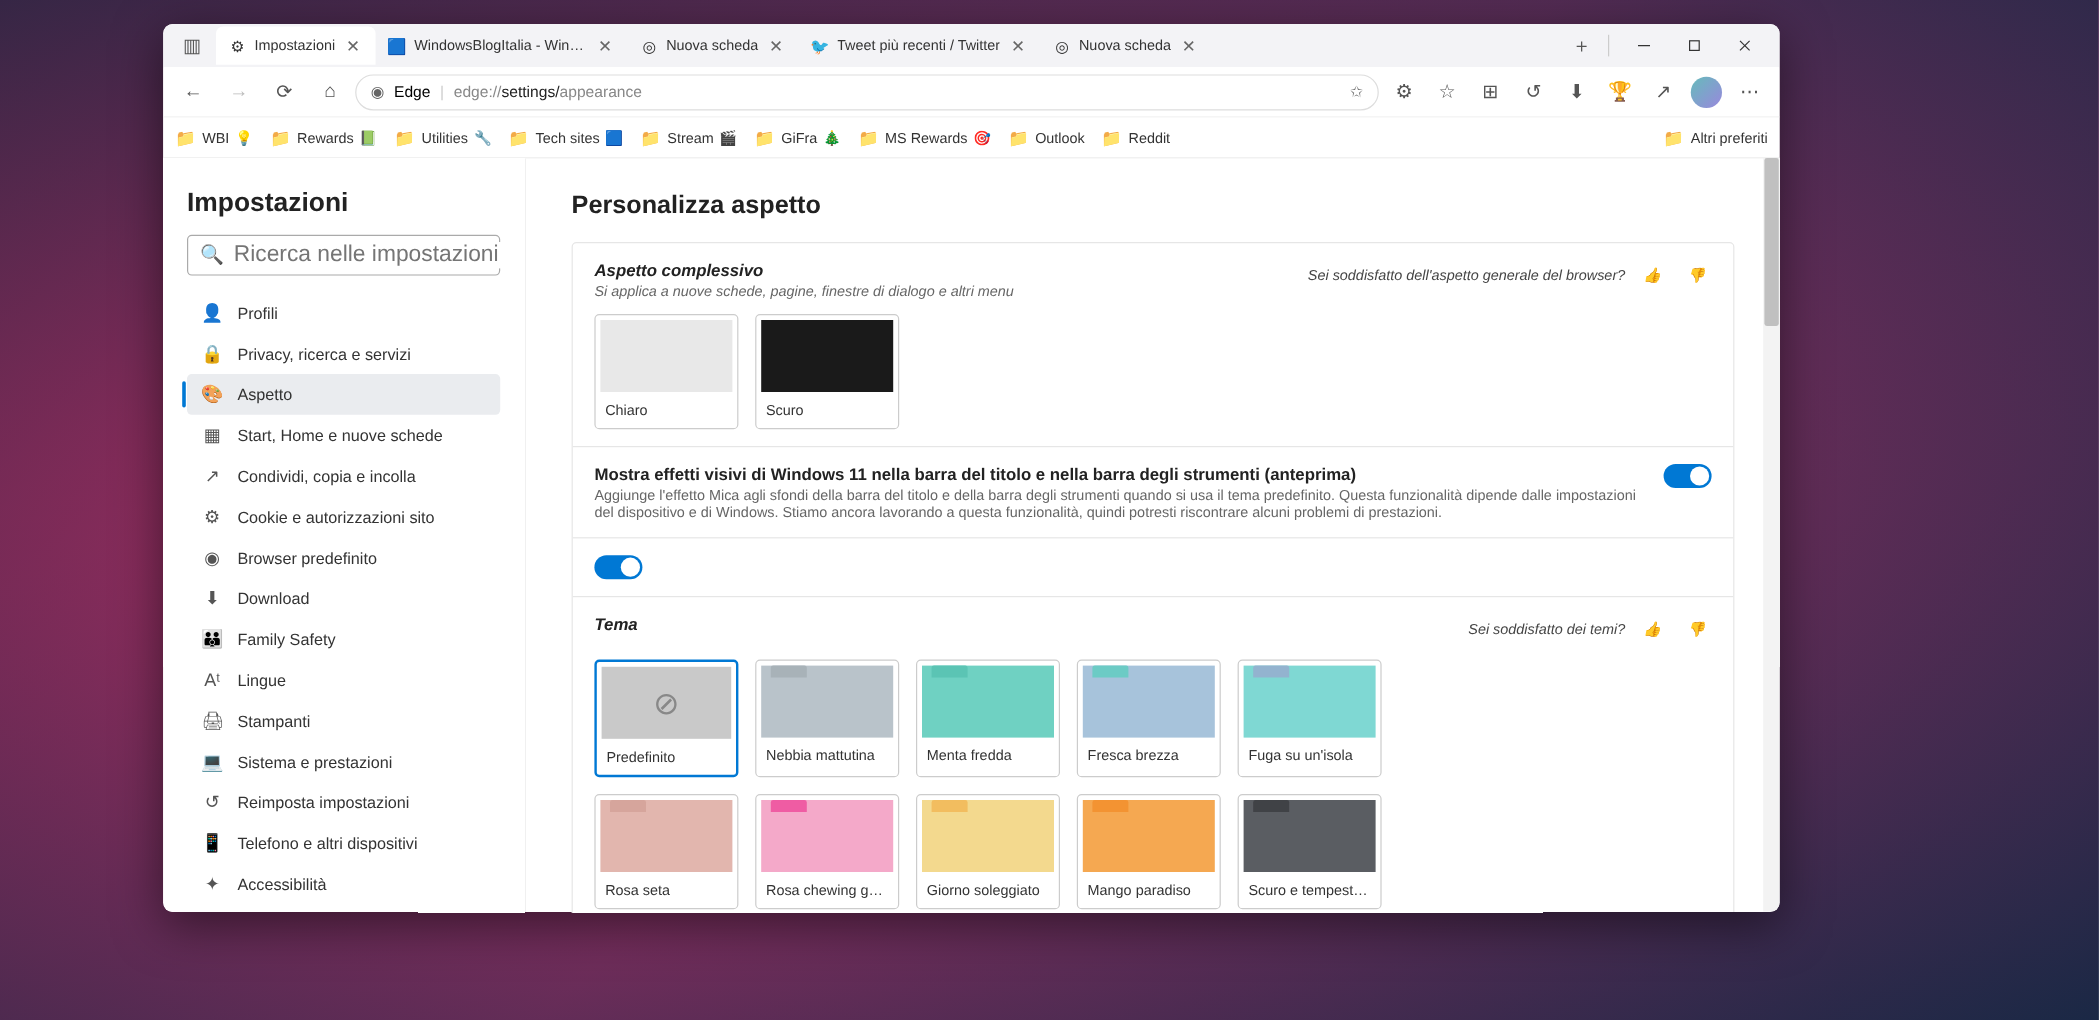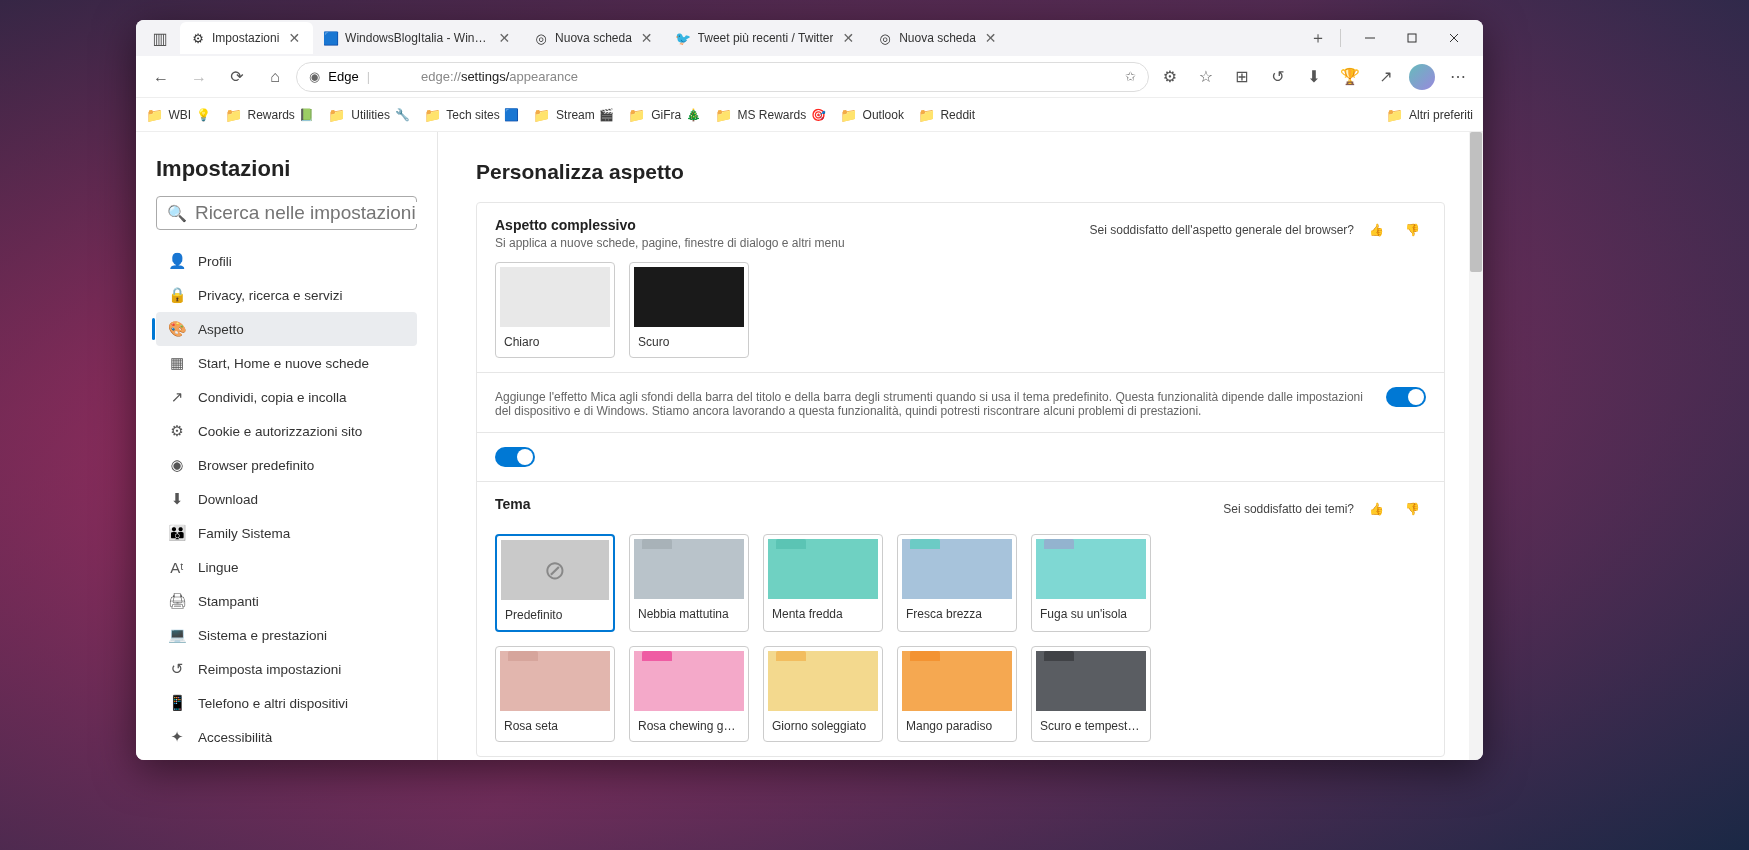--- a/index.html
+++ b/index.html
@@ -17,21 +17,21 @@
 .new-tab-btn { width: 28px; height: 28px; display: flex; align-items: center; justify-content: center; color: #555; font-size: 16px; cursor: pointer; }
 .window-controls { display: flex; margin-left: auto; }
 .wc-btn { width: 42px; height: 32px; display: flex; align-items: center; justify-content: center; color: #333; cursor: pointer; }
 .wc-btn svg { width: 12px; height: 12px; }
 .toolbar { height: 42px; background: #fff; display: flex; align-items: center; padding: 0 8px; gap: 4px; border-bottom: 1px solid #eee; }
 .tb-btn { width: 34px; height: 34px; display: flex; align-items: center; justify-content: center; color: #555; border-radius: 4px; cursor: pointer; }
 .tb-btn.disabled { color: #bbb; }
 .addr { flex: 1; height: 30px; background: #fff; border: 1px solid #ddd; border-radius: 15px; display: flex; align-items: center; padding: 0 12px; font-size: 13px; gap: 8px; }
 .addr .edge-icon { color: #666; }
 .addr .sep { color: #ccc; }
-.addr .url { color: #555; margin-left: 43px; }
+.addr .url { color: #555; }
 .addr .url .dark { color: #222; }
 .addr .star { margin-left: auto; color: #777; }
 .actions { display: flex; gap: 2px; }
 .bookmarks { height: 34px; background: #fff; display: flex; align-items: center; padding: 0 10px; gap: 14px; font-size: 12px; border-bottom: 1px solid #eee; }
 .bm { display: flex; align-items: center; gap: 5px; color: #333; cursor: pointer; }
 .bm .folder { color: #ddb553; font-size: 14px; }
 .bookmarks .other { margin-left: auto; }
 .content { flex: 1; display: flex; overflow: hidden; }
 .sidebar { width: 302px; background: #fff; padding: 24px 20px; border-right: 1px solid #e6e6e6; overflow-y: auto; }
 .sidebar h1 { font-size: 22px; font-weight: 600; margin-bottom: 14px; color: #222; }
@@ -39,21 +39,21 @@
 .search-box input { border: none; outline: none; flex: 1; font-size: 19px; }
 .nav-item { display: flex; align-items: center; gap: 12px; height: 34px; padding: 0 12px; font-size: 13.5px; color: #333; border-radius: 4px; cursor: pointer; }
 .nav-item.active { background: #eaecef; position: relative; }
 .nav-item.active::before { content: ''; position: absolute; left: -4px; top: 6px; bottom: 6px; width: 3px; background: #0078d4; border-radius: 2px; }
 .nav-item .ico { width: 18px; text-align: center; color: #555; font-size: 15px; }
 .main { flex: 1; overflow-y: auto; padding: 28px 38px; position: relative; }
 .main h2 { font-size: 21px; font-weight: 600; margin-bottom: 18px; color: #222; }
 .card { border: 1px solid #e6e6e6; border-radius: 4px; margin-bottom: 6px; background: #fff; }
 .section { padding: 14px 18px; border-bottom: 1px solid #e6e6e6; }
 .section:last-child { border-bottom: none; }
-.section-head { display: flex; align-items: flex-start; gap: 10px; }
+.section-head { display: flex; align-items: flex-start; gap: 10px; font-style: italic; }
 .section-title { font-size: 14px; font-weight: 600; color: #222; }
 .section-sub { font-size: 12px; color: #666; margin-top: 3px; }
 .feedback { margin-left: auto; font-size: 12px; color: #444; display: flex; align-items: center; gap: 10px; }
 .fb-btn { width: 26px; height: 26px; border: 1px solid transparent; border-radius: 4px; display: flex; align-items: center; justify-content: center; cursor: pointer; color: #555; }
 .theme-opts { display: flex; gap: 14px; margin-top: 12px; }
 .theme-opt { border: 1px solid #ccc; border-radius: 4px; padding: 4px; cursor: pointer; width: 120px; }
 .theme-opt.sel { border: 2px solid #0078d4; }
 .theme-opt .preview { height: 60px; background: #eee; margin-bottom: 6px; }
 .theme-opt .label { font-size: 12px; color: #333; padding: 2px 4px 4px; }
 .preview.system { background: linear-gradient(135deg, #1a1a1a 0%, #1a1a1a 50%, #e8e8e8 50%, #e8e8e8 100%); }
@@ -246,21 +246,21 @@
           <div class="nav-item">
             <span class="ico">◉</span>
             <span>Browser predefinito</span>
           </div>
           <div class="nav-item">
             <span class="ico">⬇</span>
             <span>Download</span>
           </div>
           <div class="nav-item">
             <span class="ico">👪</span>
-            <span>Family Sistema</span>
+            <span>Family Safety</span>
           </div>
           <div class="nav-item">
             <span class="ico">Aᵗ</span>
             <span>Lingue</span>
           </div>
           <div class="nav-item">
             <span class="ico">🖨</span>
             <span>Stampanti</span>
           </div>
           <div class="nav-item">
@@ -307,20 +307,21 @@
               <div class="theme-opt">
                 <div class="preview dark"></div>
                 <div class="label">Scuro</div>
               </div>
             </div>
         </div>
 
         <div class="section">
           <div class="toggle-row">
             <div class="txt">
+              <div class="section-title">Mostra effetti visivi di Windows 11 nella barra del titolo e nella barra degli strumenti (anteprima)</div>
               <div class="section-sub">Aggiunge l'effetto Mica agli sfondi della barra del titolo e della barra degli strumenti quando si usa il tema predefinito. Questa funzionalità dipende dalle impostazioni del dispositivo e di Windows. Stiamo ancora lavorando a questa funzionalità, quindi potresti riscontrare alcuni problemi di prestazioni.</div>
             </div>
             <div class="toggle"></div>
           </div>
         </div>
 
         <div class="section">
           <div class="toggle-row">
             <div class="toggle"></div>
           </div>

